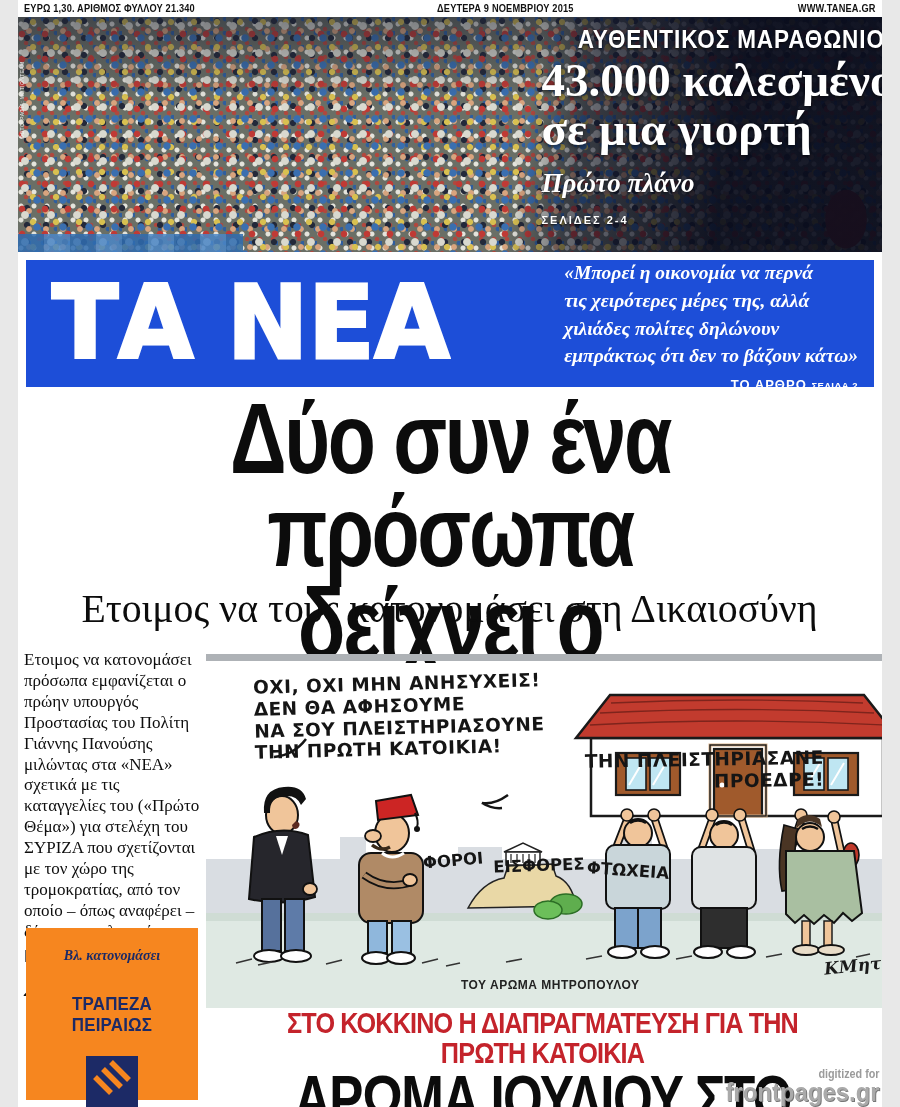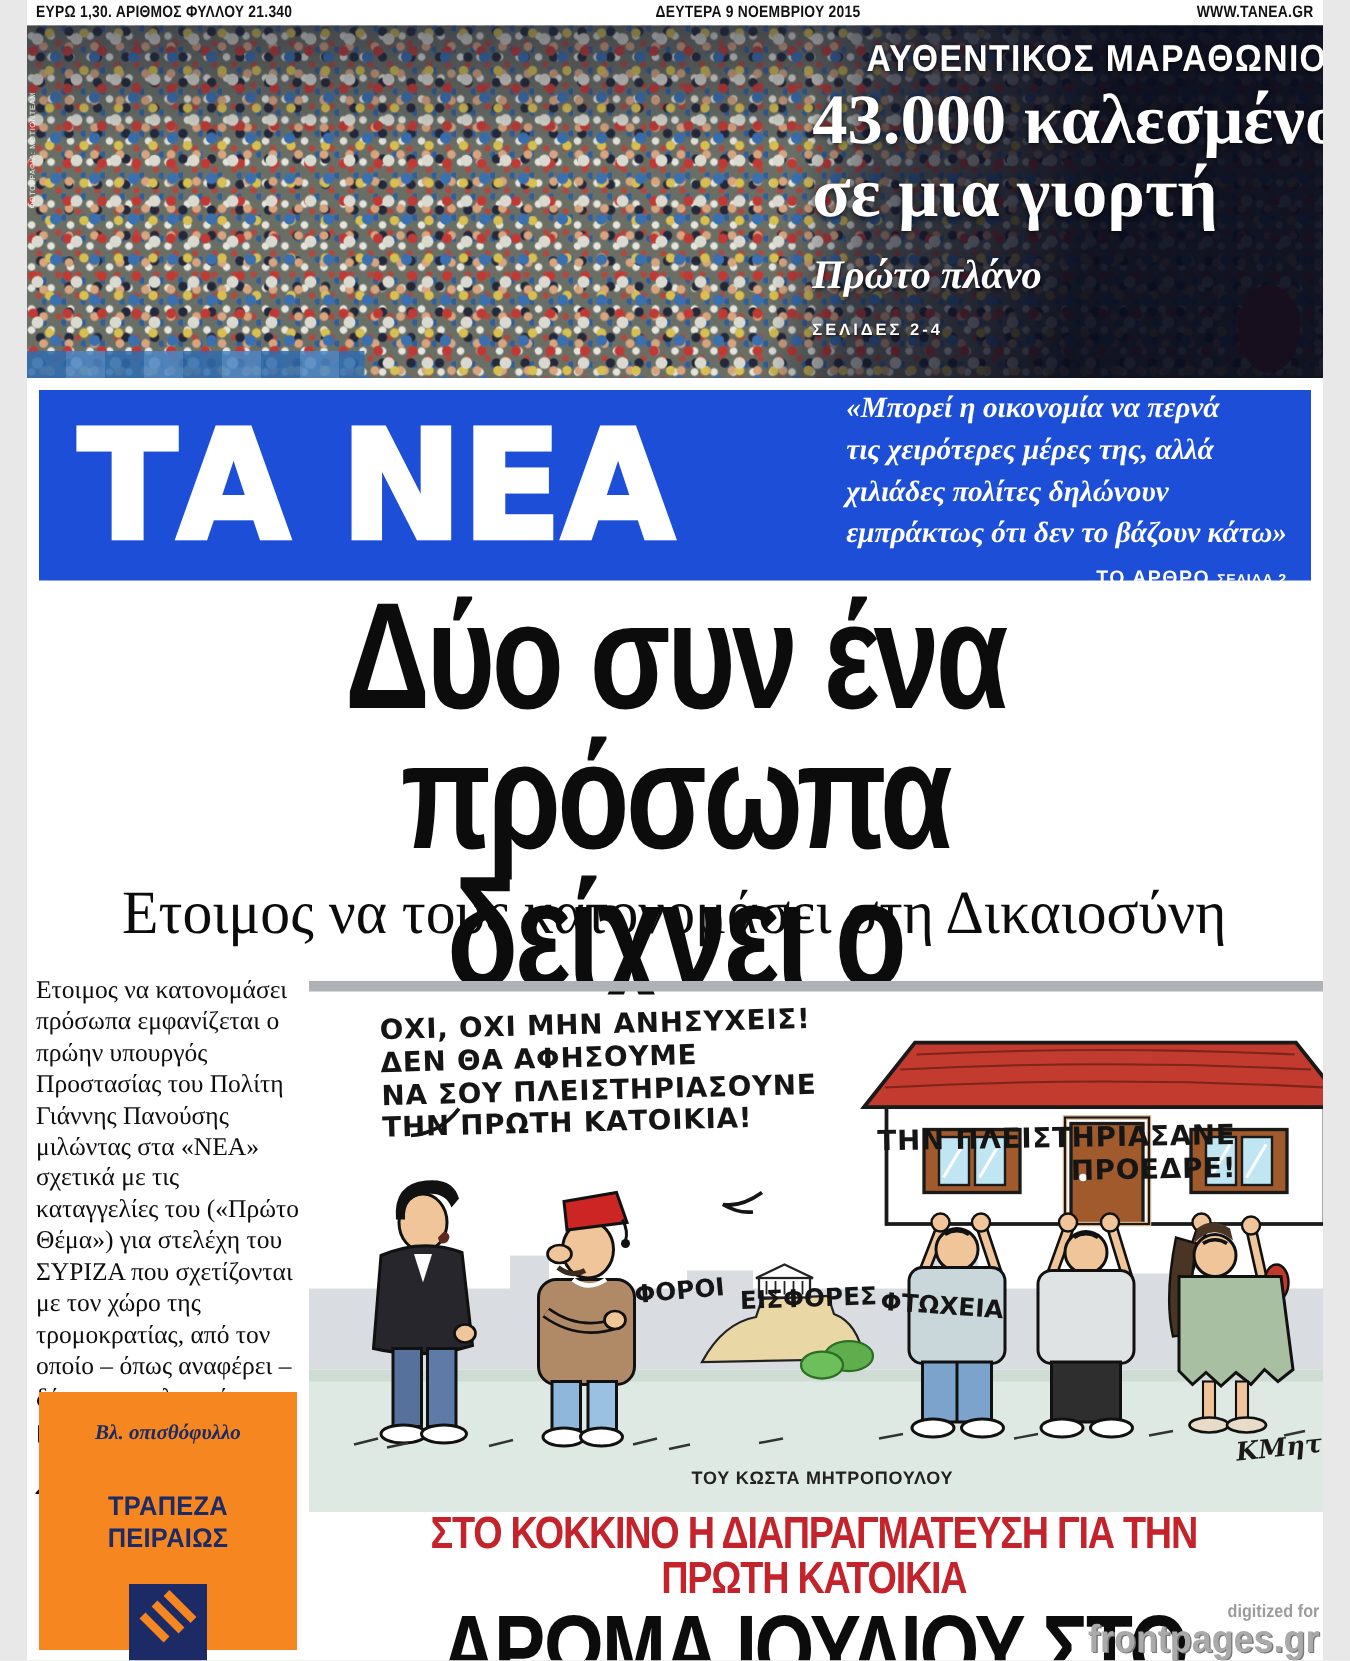--- a/index.html
+++ b/index.html
@@ -303,27 +303,27 @@
       </svg>
       <div class="bubble bubble1 preline">ΟΧΙ, ΟΧΙ ΜΗΝ ΑΝΗΣΥΧΕΙΣ!
 ΔΕΝ ΘΑ ΑΦΗΣΟΥΜΕ
 ΝΑ ΣΟΥ ΠΛΕΙΣΤΗΡΙΑΣΟΥΝΕ
 ΤΗΝ ΠΡΩΤΗ ΚΑΤΟΙΚΙΑ!</div>
       <div class="bubble bubble2 preline">ΤΗΝ ΠΛΕΙΣΤΗΡΙΑΣΑΝΕ
 ΠΡΟΕΔΡΕ!</div>
       <div class="carrier-label cl1">ΦΟΡΟΙ</div>
       <div class="carrier-label cl2">ΕΙΣΦΟΡΕΣ</div>
       <div class="carrier-label cl3">ΦΤΩΧΕΙΑ</div>
-      <div class="cartoon-credit">ΤΟΥ ΚΩΣΤΑ ΜΗΤΡΟΠΟΥΛΟΥ</div>
+      <div class="cartoon-credit">ΤΟΥ ΑΡΩΜΑ ΜΗΤΡΟΠΟΥΛΟΥ</div>
       <div class="cartoon-sign">ΚΜητρ.</div>
     </div>
   </div>
 
   <div class="ad">
-    <div class="ad-note">Βλ. οπισθόφυλλο</div>
+    <div class="ad-note">Βλ. κατονομάσει</div>
     <div><span class="ad-brand">ΤΡΑΠΕΖΑ ΠΕΙΡΑΙΩΣ</span></div>
     <div class="ad-logo">
       <svg width="52" height="52" viewBox="0 0 52 52">
         <path d="M9,21 L25,37 M17,13 L35,31 M25,6 L43,24" stroke="#f6861f" stroke-width="5.5"></path>
       </svg>
     </div>
   </div>
 
   <div class="bottom">
     <div class="bot-kicker"><span class="cx">ΣΤΟ ΚΟΚΚΙΝΟ Η ΔΙΑΠΡΑΓΜΑΤΕΥΣΗ ΓΙΑ ΤΗΝ ΠΡΩΤΗ ΚΑΤΟΙΚΙΑ</span></div>

